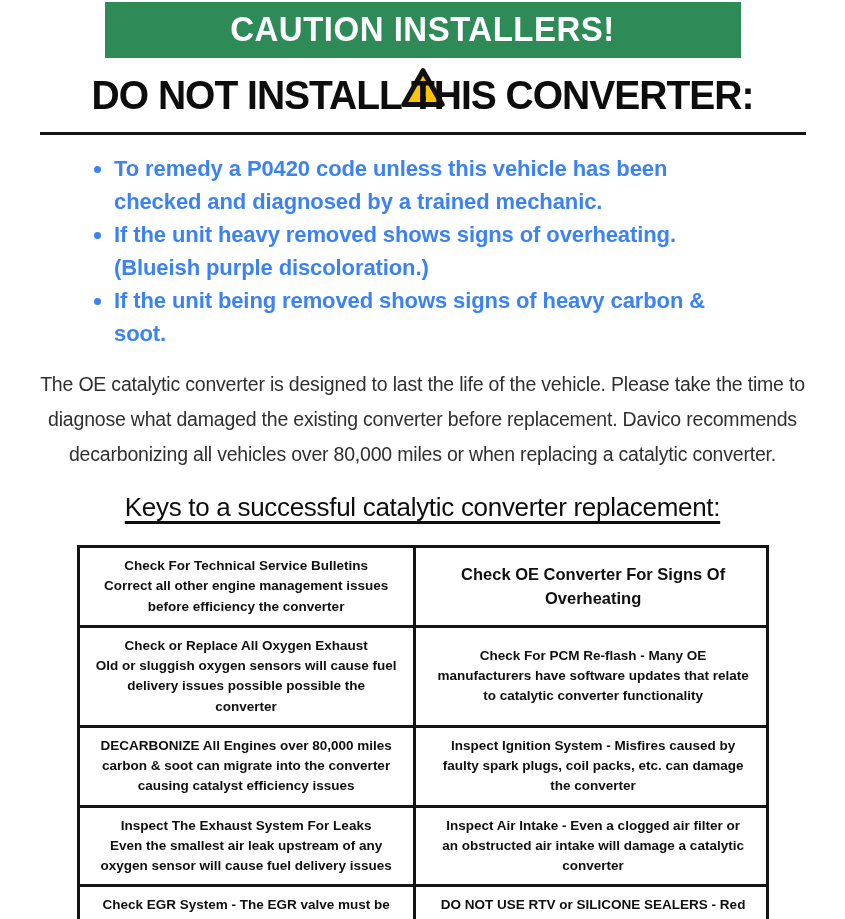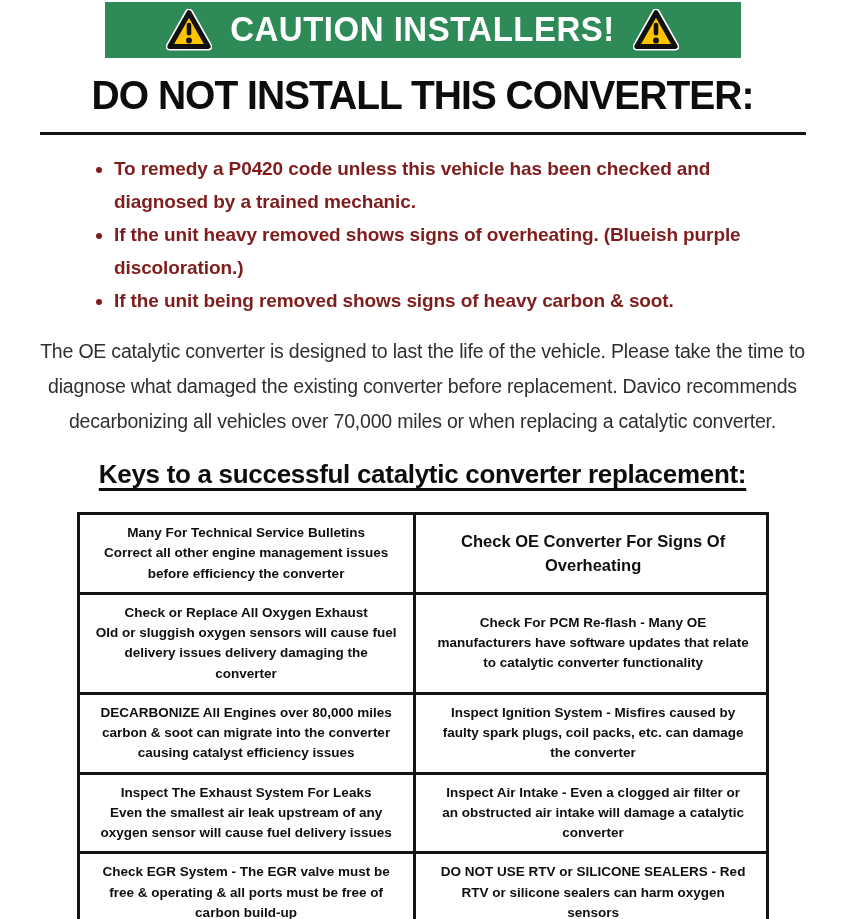--- a/index.html
+++ b/index.html
@@ -15,20 +15,21 @@
 
   
   .banner {
     width: 636px;
     height: 56px;
     margin: 2px auto 0;
     display: flex;
     align-items: center;
     justify-content: center;
     gap: 18px;
+    flex-direction: column;
   }
   .banner-text {
     color: #ffffff;
     font-weight: 800;
     font-size: 33px;
     letter-spacing: 0.5px;
     white-space: nowrap;
     transform: scaleY(1.04);
   }
   .warn-icon { width: 46px; height: 42px; display: inline-block; flex: 0 0 auto; }
@@ -53,45 +54,45 @@
   }
 
   
   ul.warning-list {
     margin: 17px 0 0 96px;
     width: 648px;
     list-style: disc;
     padding-left: 18px;
   }
   ul.warning-list li {
-    font-size: 19px;
+    font-size: 22px;
     font-weight: 700;
     line-height: 33px;
-    color: #7f1d1d;
+    color: #3b82f6;
     letter-spacing: -0.1px;
   }
 
   
   p.advisory {
     margin: 17px auto 0;
     width: 824px;
     text-align: center;
     font-size: 19.5px;
     font-weight: 400;
     line-height: 35px;
     color: #2f2f2f;
     letter-spacing: -0.2px;
   }
 
   
   h2.keys-heading {
     margin-top: 20px;
     text-align: center;
     font-size: 26px;
-    font-weight: 700;
+    font-weight: 400;
     color: #0d0d0d;
     text-decoration: underline;
     text-decoration-thickness: 3px;
     text-underline-offset: 5px;
     letter-spacing: -0.3px;
   }
 
   
   table.keys-table {
     margin: 22px auto 0;
@@ -145,39 +146,39 @@
   <h1 class="main-heading">DO NOT INSTALL THIS CONVERTER:</h1>
 
   <div class="divider"></div>
 
   <ul class="warning-list">
     <li>To remedy a P0420 code unless this vehicle has been checked and diagnosed by a trained mechanic.</li>
     <li>If the unit heavy removed shows signs of overheating. (Blueish purple discoloration.)</li>
     <li>If the unit being removed shows signs of heavy carbon &amp; soot.</li>
   </ul>
 
-  <p class="advisory">The OE catalytic converter is designed to last the life of the vehicle. Please take the time to diagnose what damaged the existing converter before replacement. Davico recommends decarbonizing all vehicles over 70,000 miles or when replacing a catalytic converter.</p>
+  <p class="advisory">The OE catalytic converter is designed to last the life of the vehicle. Please take the time to diagnose what damaged the existing converter before replacement. Davico recommends decarbonizing all vehicles over 80,000 miles or when replacing a catalytic converter.</p>
 
   <h2 class="keys-heading">Keys to a successful catalytic converter replacement:</h2>
 
   <table class="keys-table">
     <tbody>
       <tr class="row-0">
         <td class="col-left">
-          <div class="cell-line">Many For Technical Service Bulletins</div>
+          <div class="cell-line">Check For Technical Service Bulletins</div>
           <div class="cell-line">Correct all other engine management issues before efficiency the converter</div>
         </td>
         <td class="col-right">
           <div class="cell-line big">Check OE Converter For Signs Of Overheating</div>
         </td>
       </tr>
       <tr class="row-1">
         <td class="col-left">
           <div class="cell-line">Check or Replace All Oxygen Exhaust</div>
-          <div class="cell-line">Old or sluggish oxygen sensors will cause fuel delivery issues delivery damaging the converter</div>
+          <div class="cell-line">Old or sluggish oxygen sensors will cause fuel delivery issues possible possible the converter</div>
         </td>
         <td class="col-right">
           <div class="cell-line">Check For PCM Re-flash - Many OE manufacturers have software updates that relate to catalytic converter functionality</div>
         </td>
       </tr>
       <tr class="row-2">
         <td class="col-left">
           <div class="cell-line">DECARBONIZE All Engines over 80,000 miles carbon &amp; soot can migrate into the converter causing catalyst efficiency issues</div>
         </td>
         <td class="col-right">

